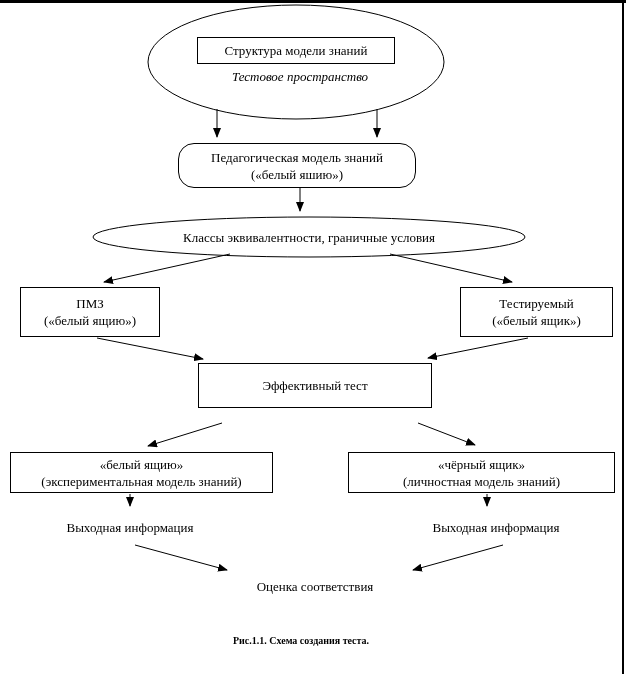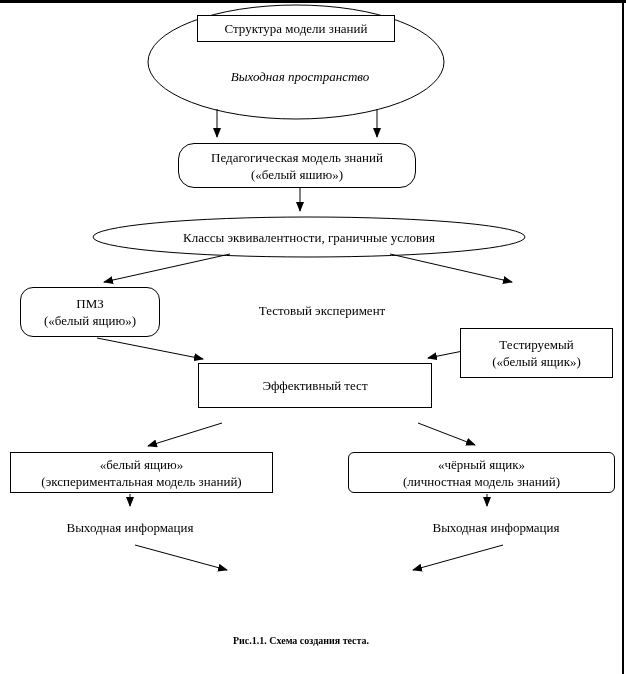--- a/index.html
+++ b/index.html
@@ -57,57 +57,57 @@
     <line x1="222" y1="423" x2="148" y2="446" stroke="#000" stroke-width="1" marker-end="url(#arw)"></line>
     <line x1="418" y1="423" x2="475" y2="445" stroke="#000" stroke-width="1" marker-end="url(#arw)"></line>
 
     <line x1="130" y1="494" x2="130" y2="506" stroke="#000" stroke-width="1" marker-end="url(#arw)"></line>
     <line x1="487" y1="494" x2="487" y2="506" stroke="#000" stroke-width="1" marker-end="url(#arw)"></line>
 
     <line x1="135" y1="545" x2="227" y2="570" stroke="#000" stroke-width="1" marker-end="url(#arw)"></line>
     <line x1="503" y1="545" x2="413" y2="570" stroke="#000" stroke-width="1" marker-end="url(#arw)"></line>
   </svg>
 
-  <div class="box" style="left:197px; top:15px; width:198px; height:27px;">
+  <div class="box" style="left:197px; top:37px; width:198px; height:27px;">
     <div>Структура модели знаний</div>
   </div>
-  <div class="t italic" style="left:300px; top:76px;">Выходная пространство</div>
+  <div class="t italic" style="left:300px; top:76px;">Тестовое пространство</div>
 
   <div class="box" style="left:178px; top:143px; width:238px; height:45px;border-radius:16px;">
     <div>Педагогическая модель знаний</div>
     <div>(«белый яшию»)</div>
   </div>
 
   <div class="t" style="left:309px; top:237px;">Классы эквивалентности, граничные условия</div>
 
-  <div class="box" style="left:20px; top:287px; width:140px; height:50px;border-radius:13px;">
+  <div class="box" style="left:20px; top:287px; width:140px; height:50px;">
     <div>ПМЗ</div>
     <div>(«белый ящию»)</div>
   </div>
 
-  <div class="t" style="left:322px; top:310px;">Тестовый эксперимент</div>
 
-  <div class="box" style="left:460px; top:287px; width:153px; height:50px;margin-top:41px;">
+  <div class="box" style="left:460px; top:287px; width:153px; height:50px;">
     <div>Тестируемый</div>
     <div>(«белый ящик»)</div>
   </div>
 
   <div class="box" style="left:198px; top:363px; width:234px; height:45px;">
     <div>Эффективный тест</div>
   </div>
 
   <div class="box" style="left:10px; top:452px; width:263px; height:41px;">
     <div>«белый ящию»</div>
     <div>(экспериментальная модель знаний)</div>
   </div>
 
-  <div class="box" style="left:348px; top:452px; width:267px; height:41px;border-radius:6px;">
+  <div class="box" style="left:348px; top:452px; width:267px; height:41px;">
     <div>«чёрный ящик»</div>
     <div>(личностная модель знаний)</div>
   </div>
 
   <div class="t" style="left:130px; top:527px;">Выходная информация</div>
   <div class="t" style="left:496px; top:527px;">Выходная информация</div>
 
+  <div class="t" style="left:315px; top:586px;">Оценка соответствия</div>
 
   <div class="t caption" style="left:301px; top:640px;">Рис.1.1. Схема создания теста.</div>
 
 </div>
 
 </body></html>

